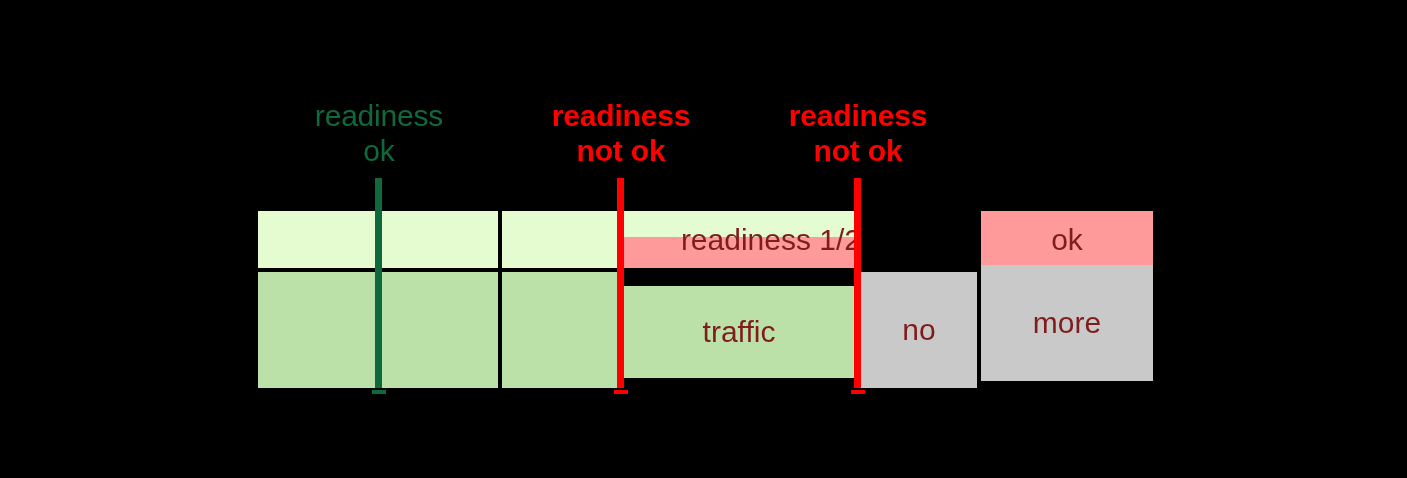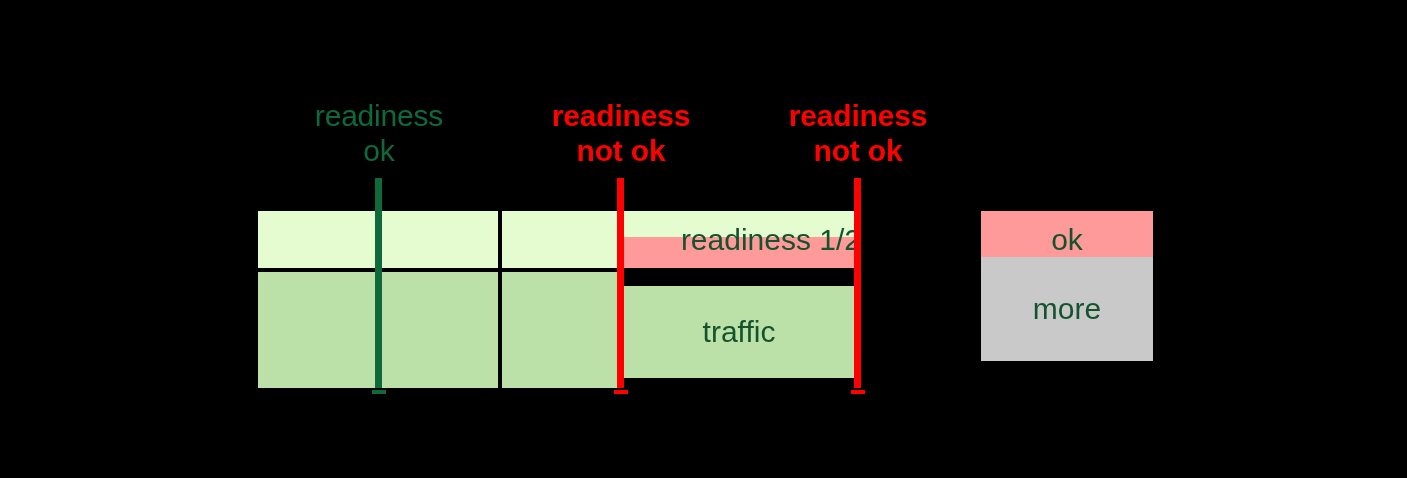--- a/index.html
+++ b/index.html
@@ -67,21 +67,21 @@
     width: 895px;
     height: 177px;
     background: #000000;
   }
   .cell {
     position: absolute;
     box-sizing: border-box;
     display: flex;
     align-items: center;
     justify-content: center;
-    color: #14532d;
+    color: #7f1d1d;
     font-size: 30px;
     font-weight: 400;
     overflow: visible;
     white-space: nowrap;
   }
   .cell.lightgreen { background: #e4fcd0; }
   .cell.midgreen   { background: #bbe0a8; }
   .cell.pink       { background: #ff9a9a; }
   .cell.gray       { background: #c9c9c9; }
 
@@ -139,21 +139,24 @@
     </div>
     <div class="cell midgreen" style="left:122px; top:61px; width:118px; height:116px;">
       <span class="cell-text"></span>
     </div>
     <div class="cell midgreen" style="left:244px; top:61px; width:115px; height:116px;">
       <span class="cell-text"></span>
     </div>
     <div class="cell midgreen" style="left:363px; top:75px; width:236px; height:92px;">
       <span class="cell-text">traffic</span>
     </div>
-    <div class="cell gray" style="left:723px; top:46px; width:172px; height:104px;">
+    <div class="cell gray" style="left:603px; top:61px; width:116px; height:116px;">
+      <span class="cell-text">no</span>
+    </div>
+    <div class="cell gray" style="left:723px; top:54px; width:172px; height:116px;">
       <span class="cell-text">more</span>
     </div>
 
     <div class="marker-line green" style="left:117px; top:0px; height:177px; z-index:6;"></div>
     <div class="marker-line red" style="left:359px; top:0px; height:177px; z-index:6;"></div>
     <div class="marker-line red" style="left:596px; top:0px; height:177px; z-index:6;"></div>
   </div>
 
   <div class="marker-tick green" style="left:349px; top:390px;"></div>
   <div class="marker-tick red" style="left:591px; top:390px;"></div>

